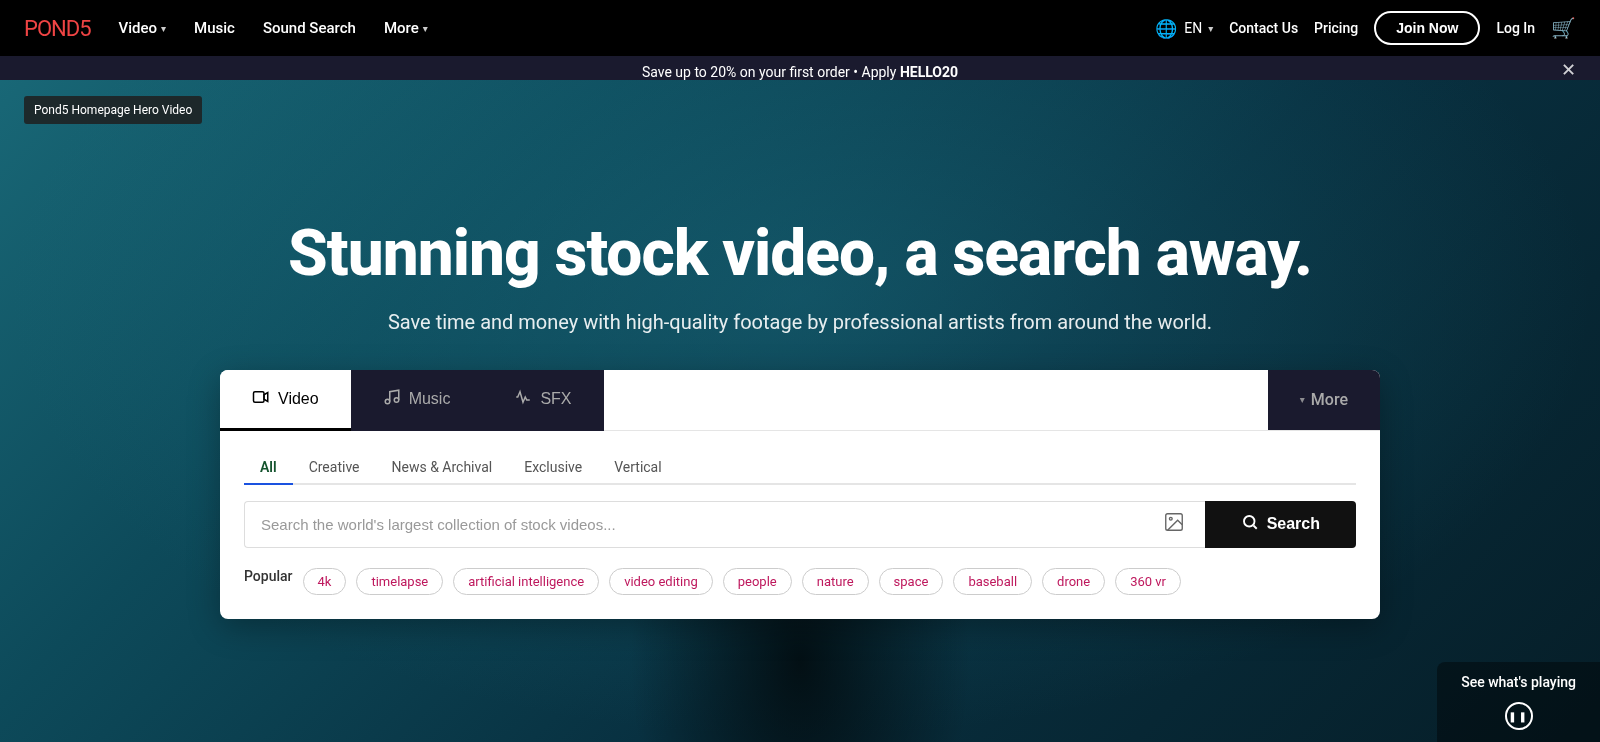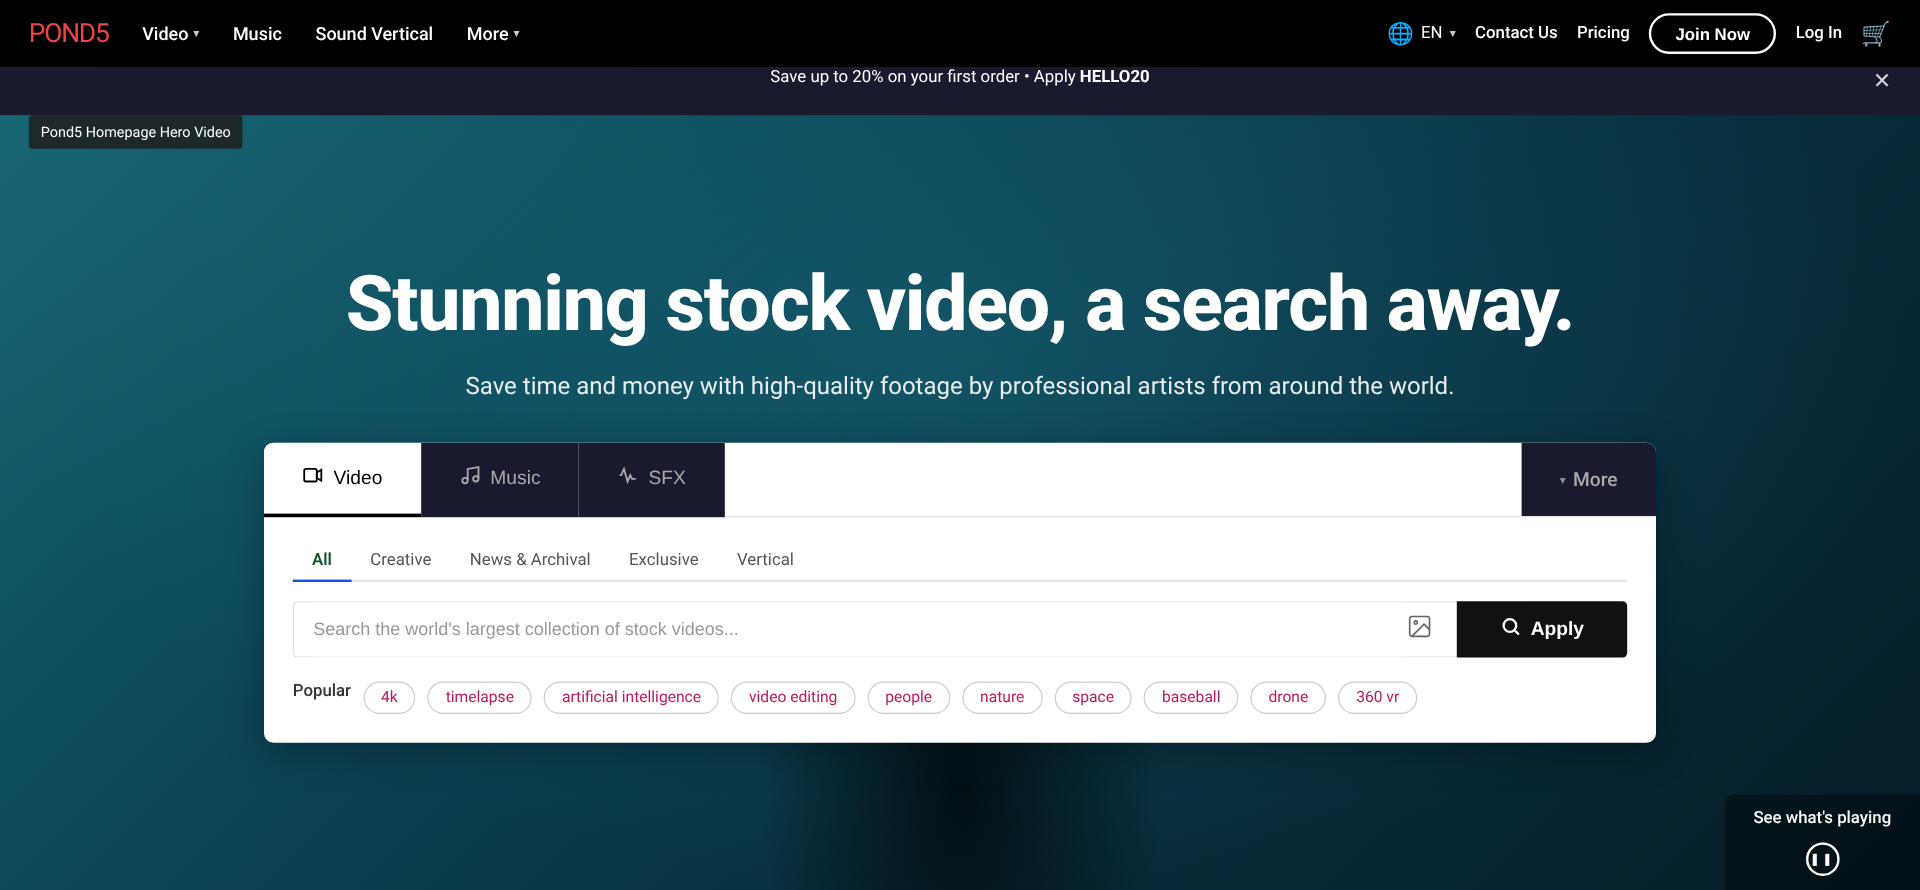--- a/index.html
+++ b/index.html
@@ -77,24 +77,24 @@
       font-weight: 600;
       cursor: pointer;
       white-space: nowrap;
     }
     .cart-icon { font-size: 20px; color: #fff; cursor: pointer; }
 
     
     .promo-banner {
       position: absolute;
       top: 56px; left: 0; right: 0;
-      height: 40px;
+      height: 24px;
       background: #1a1a2e;
       display: flex;
-      align-items: flex-start;
+      align-items: flex-end;
       justify-content: center;
       z-index: 99;
     }
     .promo-text {
       color: #fff;
       font-size: 14px;
     }
     .promo-text strong { font-weight: 700; }
     .promo-close {
       position: absolute;
@@ -350,21 +350,21 @@
   <div class="navbar-logo">POND5</div>
   <div class="navbar-nav">
     <div class="nav-item">
       <span>Video</span>
       <span class="nav-chevron">▾</span>
     </div>
     <div class="nav-item">
       <span>Music</span>
     </div>
     <div class="nav-item">
-      <span>Sound Vertical</span>
+      <span>Sound Search</span>
     </div>
     <div class="nav-item">
       <span>More</span>
       <span class="nav-chevron">▾</span>
     </div>
   </div>
   <div class="navbar-right">
     <div class="lang-selector">
       <span class="globe-icon">🌐</span>
       <span>EN</span>
@@ -451,21 +451,21 @@
                 </svg>
             </span>
           </div>
           <button class="search-btn">
             <span>
               <svg width="18" height="18" viewBox="0 0 24 24" fill="none" stroke="#fff" stroke-width="2.5">
                   <circle cx="11" cy="11" r="7"></circle>
                   <path d="M21 21l-4.35-4.35"></path>
                 </svg>
             </span>
-            <span>Apply</span>
+            <span>Search</span>
           </button>
         </div>
 
         <div class="popular-row">
           <span class="popular-label">Popular</span>
           <div class="popular-tag">4k</div>
           <div class="popular-tag">timelapse</div>
           <div class="popular-tag">artificial intelligence</div>
           <div class="popular-tag">video editing</div>
           <div class="popular-tag">people</div>

